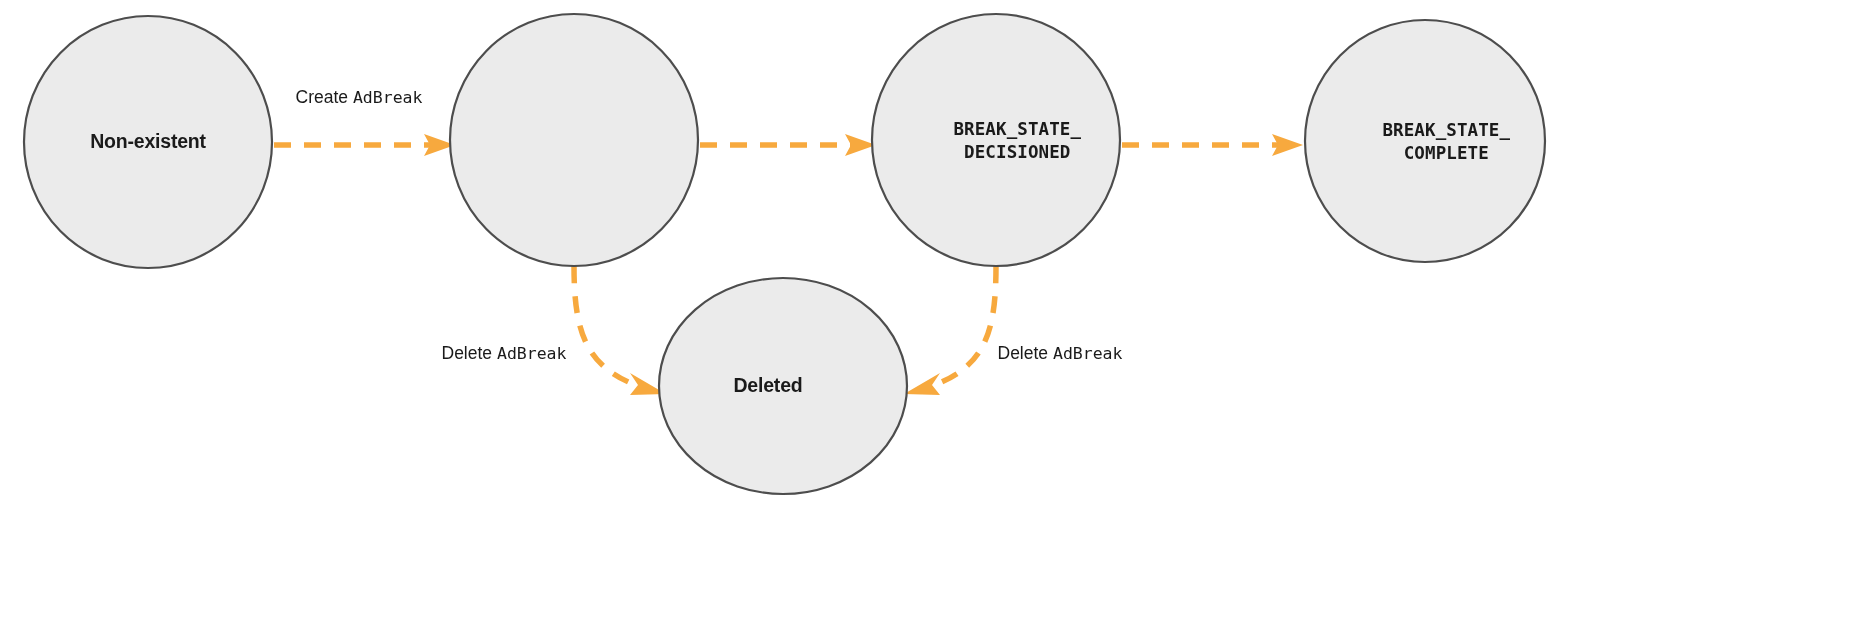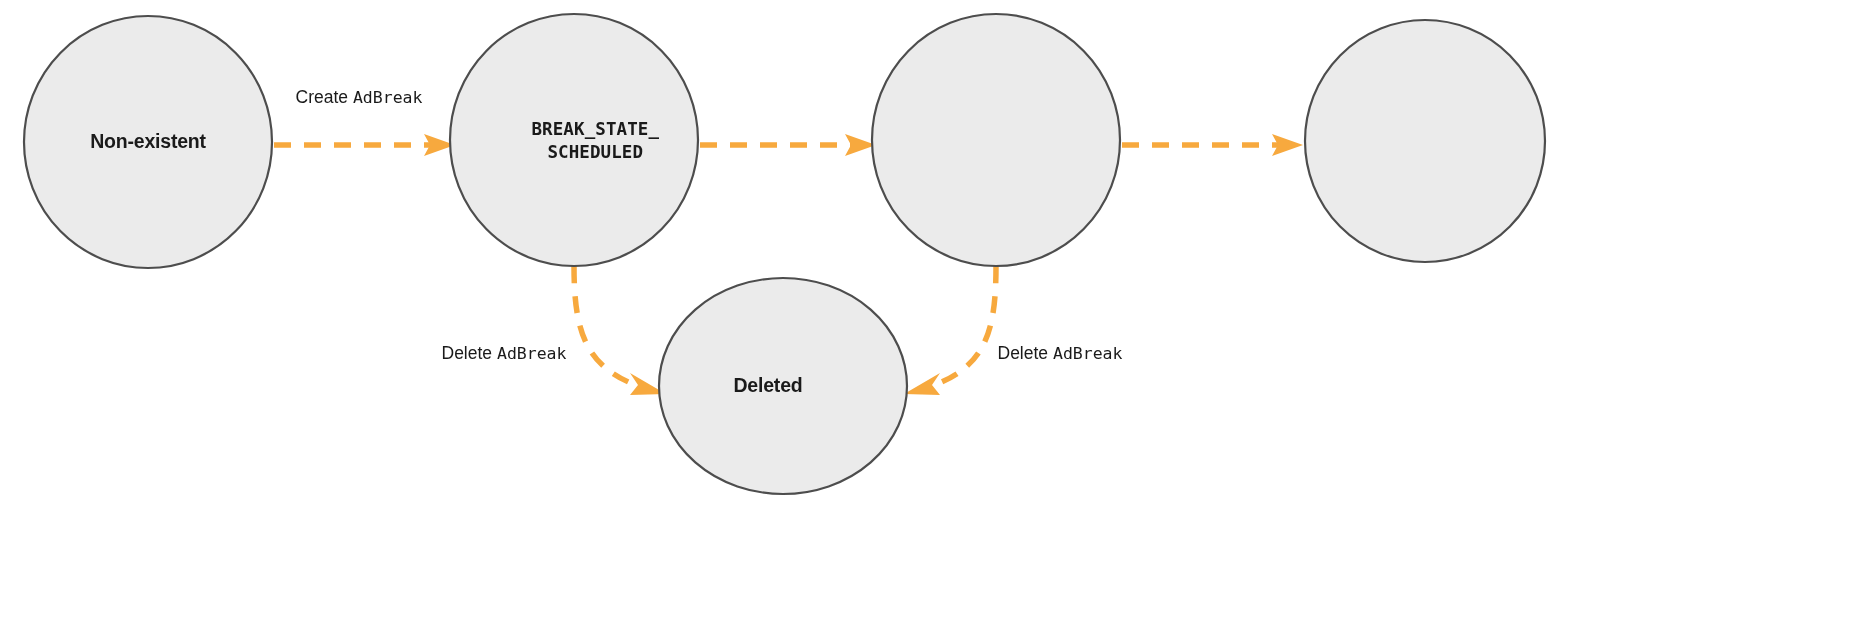--- a/index.html
+++ b/index.html
@@ -132,26 +132,30 @@
       <ellipse class="node-ellipse" cx="574" cy="140" rx="124" ry="126"></ellipse>
       <ellipse class="node-ellipse" cx="996" cy="140" rx="124" ry="126"></ellipse>
       <ellipse class="node-ellipse" cx="1425" cy="141" rx="120" ry="121"></ellipse>
       <ellipse class="node-ellipse" cx="783" cy="386" rx="124" ry="108"></ellipse>
     </g>
 
   </svg>
 
   <div class="node-label sans" style="left:148px; top:142px;">Non-existent</div>
 
-  <div class="node-label mono" style="left:574px; top:140px;">
+
+  <div class="node-label mono" style="left:996px; top:140px;">
     <span class="lbl-line">BREAK_STATE_</span>
-    <span class="lbl-line">SCHEDULED</span>
+    <span class="lbl-line">DECISIONED</span>
   </div>
 
-
+  <div class="node-label mono" style="left:1425px; top:141px;">
+    <span class="lbl-line">BREAK_STATE_</span>
+    <span class="lbl-line">COMPLETE</span>
+  </div>
 
   <div class="node-label sans" style="left:768px; top:386px;">Deleted</div>
 
   <div class="edge-label el-center" style="left:359px; top:97px;">
     <span class="lbl-line"><span class="w-sans">Create </span><span class="w-mono">AdBreak</span></span>
   </div>
 
 
 
   <div class="edge-label el-center" style="left:504px; top:353px;">

